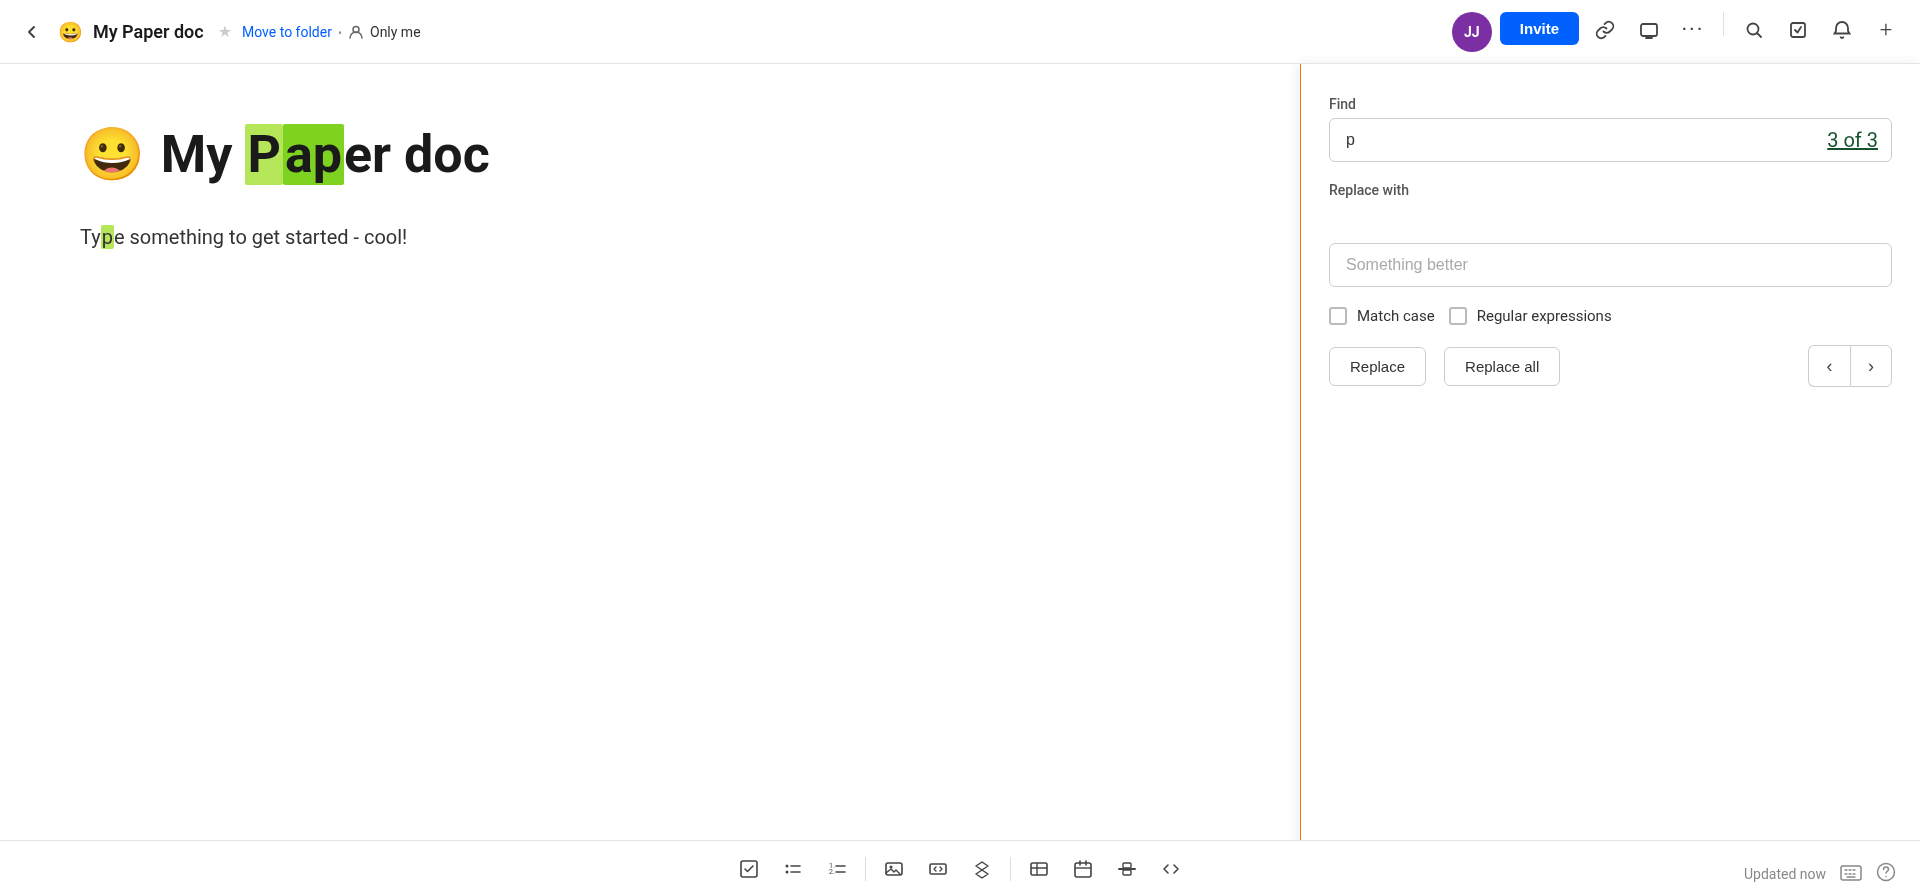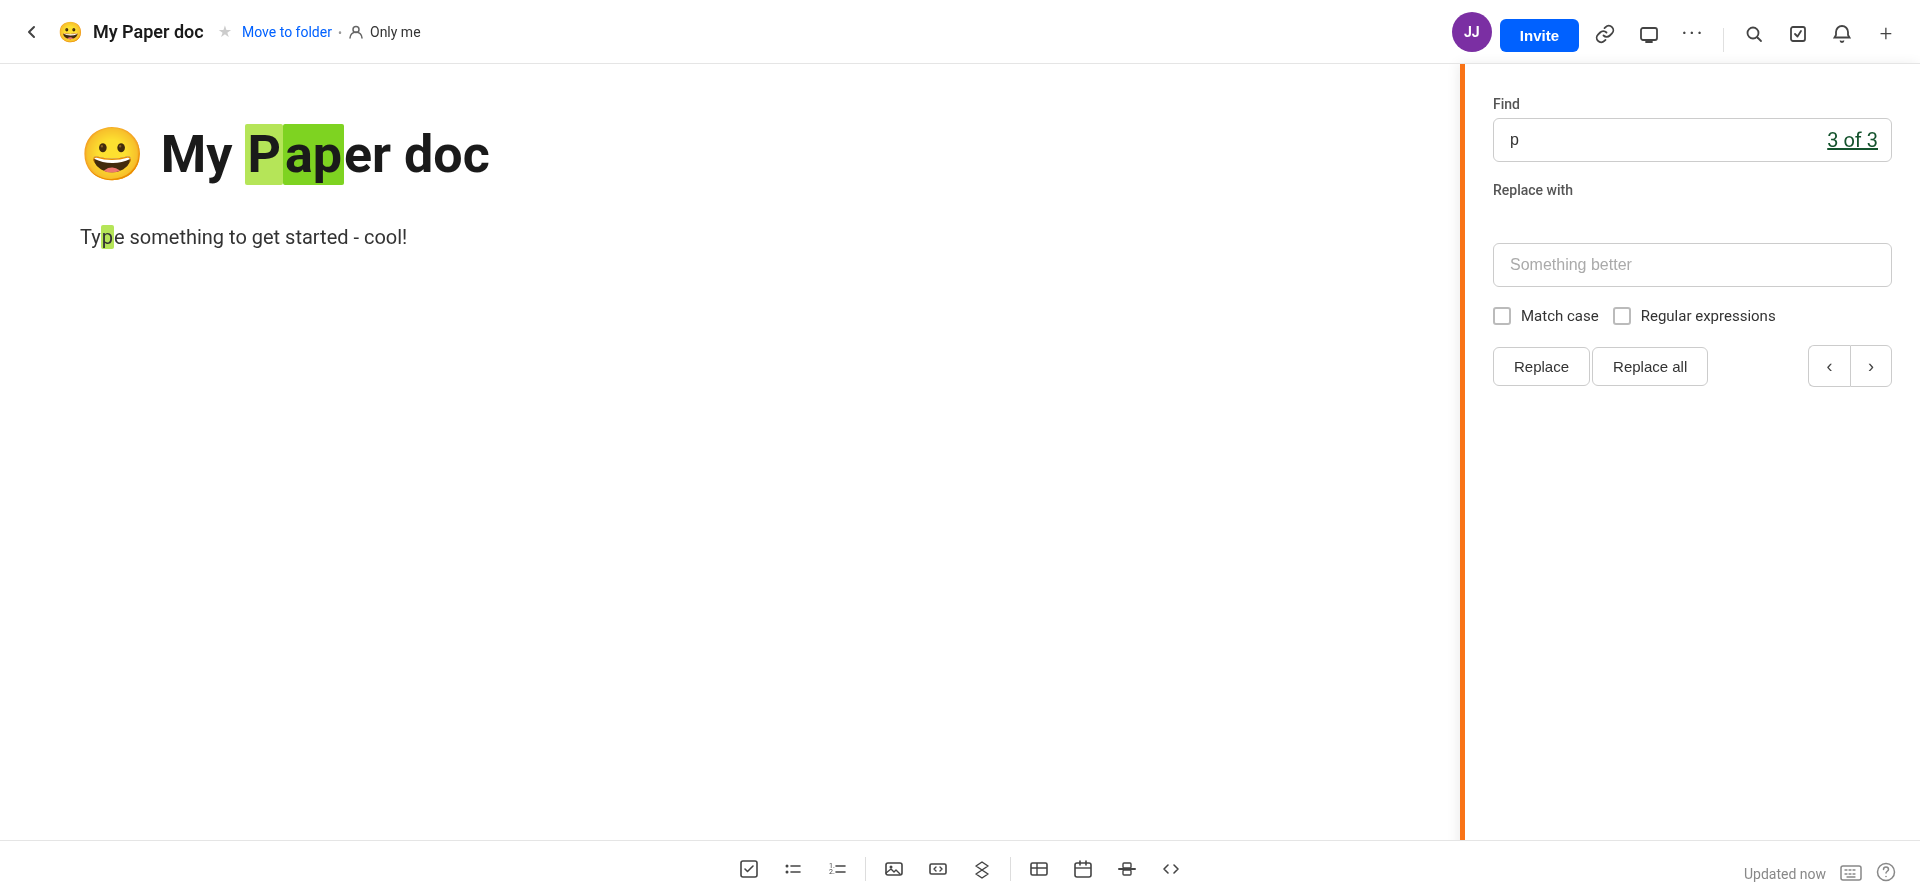--- a/index.html
+++ b/index.html
@@ -14,21 +14,21 @@
     #topbar-left { display: flex; align-items: center; gap: 10px; flex: 1; }
     .back-btn { width: 32px; height: 32px; display: flex; align-items: center; justify-content: center; cursor: pointer; border-radius: 4px; }
     .doc-emoji { font-size: 20px; }
     .doc-title { font-size: 18px; font-weight: 600; color: #1a1a1a; }
     .star-icon { color: #ccc; font-size: 16px; margin-left: 4px; cursor: pointer; }
     .topbar-meta { display: flex; align-items: flex-end; gap: 6px; }
     .move-folder-link { color: #0061ff; font-size: 14px; cursor: pointer; text-decoration: none; }
     .dot-sep { color: #999; font-size: 12px; }
     .only-me-text { font-size: 14px; color: #333; }
 
-    #topbar-right { display: flex; align-items: flex-end; gap: 8px; }
+    #topbar-right { display: flex; align-items: flex-start; gap: 8px; }
     .avatar-circle { width: 40px; height: 40px; border-radius: 50%; background: #7b2fa3; display: flex; align-items: center; justify-content: center; color: #fff; font-weight: 700; font-size: 14px; cursor: pointer; }
     .invite-btn { background: #0061ff; color: #fff; border: none; border-radius: 6px; padding: 8px 20px; font-size: 15px; font-weight: 600; cursor: pointer; }
     .topbar-icon-btn { width: 36px; height: 36px; display: flex; align-items: center; justify-content: center; cursor: pointer; border-radius: 4px; color: #444; font-size: 18px; }
     .topbar-divider { width: 1px; height: 24px; background: #e0e0e0; margin: 0 4px; }
 
     
     #main { display: flex; height: calc(896px - 64px); position: relative; }
 
     
     #doc-area { flex: 1; padding: 60px 80px; overflow-y: auto; }
@@ -37,21 +37,21 @@
     .highlight-green { background: #b5e558; padding: 0 2px; border-radius: 2px; }
     .highlight-active { background: #7ed321; padding: 0 2px; border-radius: 2px; text-align: right; }
     .doc-subtitle { font-size: 20px; color: #333; margin-top: 8px; }
     .highlight-inline { background: #b5e558; padding: 0 1px; border-radius: 2px; }
 
     
     .side-accent { position: absolute; right: 0; top: 100px; width: 4px; height: 200px; background: #5cb85c; }
 
     
     #find-replace-panel {
-      width: 460px; background: #fff; border-left: 5px solid #f97316;
+      width: 620px; background: #fff; border-left: 1px solid #f97316;
       box-shadow: -2px 0 12px rgba(0,0,0,0.08);
       padding: 32px 28px 28px 28px;
       display: flex; flex-direction: column; gap: 20px;
       position: absolute; right: 0; top: 0; bottom: 0;
     }
     .panel-section-label { font-size: 14px; color: #555; margin-bottom: 6px; font-weight: 500; }
     .find-input-wrap { position: relative; }
     .find-input {
       width: 100%; padding: 12px 16px; border: 1px solid #ccc; border-radius: 6px;
       font-size: 16px; outline: none; color: #333;
@@ -59,21 +59,21 @@
     .find-count { position: absolute; right: 14px; top: 50%; transform: translateY(-50%); font-size: 20px; color: #14532d; pointer-events: none; text-decoration: underline; }
     .replace-input {
       width: 100%; padding: 12px 16px; border: 1px solid #ccc; border-radius: 6px;
       font-size: 16px; outline: none; color: #aaa; margin-top: 39px;
     }
     .replace-input::placeholder { color: #aaa; }
     .checkbox-row { display: flex; align-items: center; gap: 10px; cursor: pointer; }
     .checkbox-box { width: 18px; height: 18px; border: 2px solid #bbb; border-radius: 3px; background: #fff; flex-shrink: 0; }
     .checkbox-label { font-size: 15px; color: #333; }
     .checkboxes-group { display: flex; flex-direction: row; gap: 14px; }
-    .buttons-row { display: flex; align-items: center; gap: 2px; }
+    .buttons-row { display: flex; align-items: center; gap: 18px; }
     .replace-btn, .replace-all-btn {
       padding: 10px 20px; border: 1px solid #ccc; border-radius: 6px;
       background: #fff; font-size: 15px; cursor: pointer; color: #333; font-weight: 500;
     }
     .nav-btns { margin-left: auto; display: flex; gap: 0; }
     .nav-btn {
       width: 42px; height: 42px; border: 1px solid #ccc; background: #fff;
       display: flex; align-items: center; justify-content: center; cursor: pointer;
       font-size: 18px; color: #444;
     }

